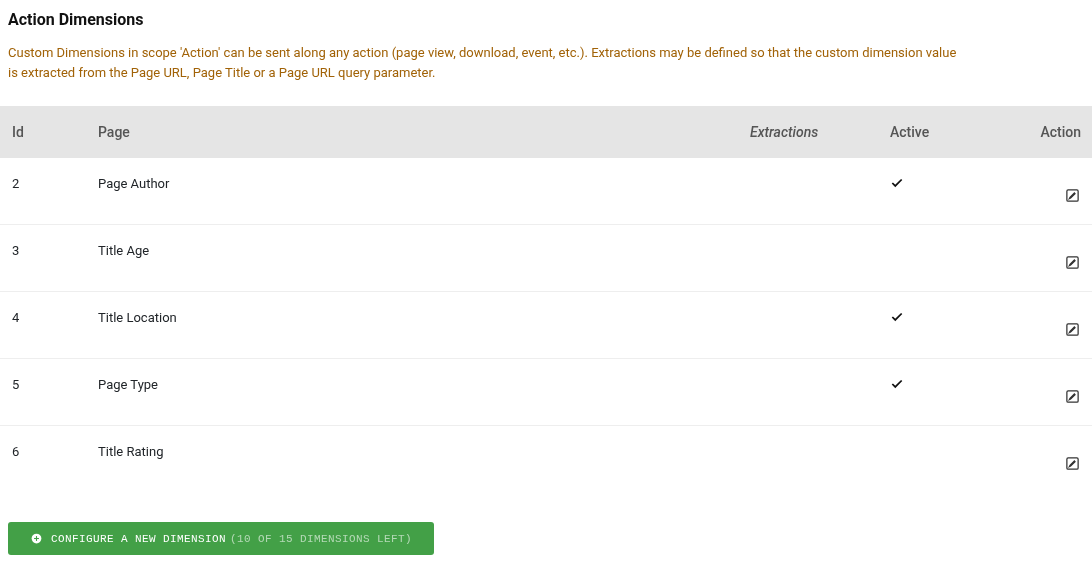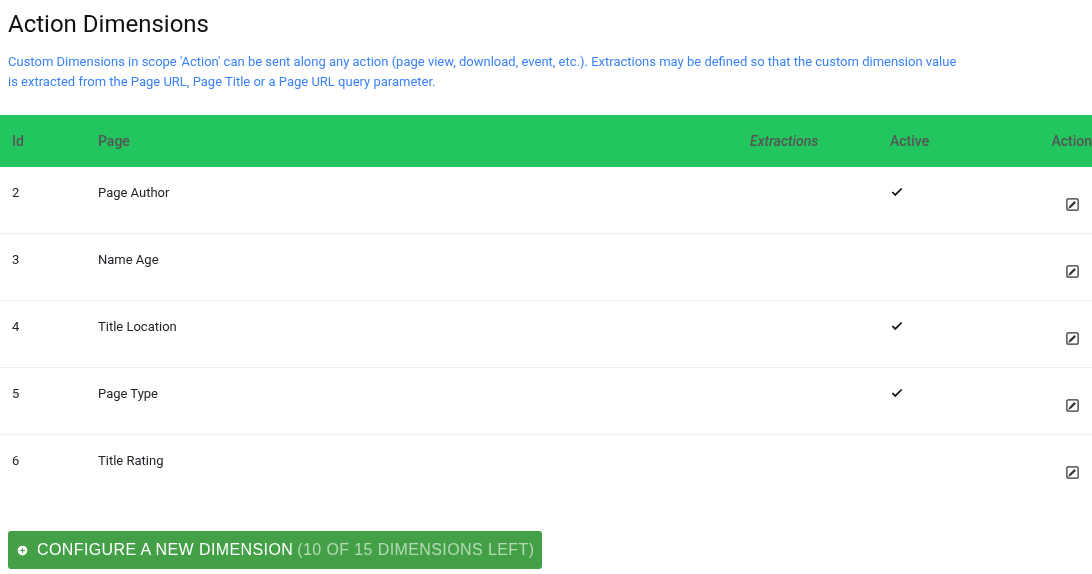--- a/index.html
+++ b/index.html
@@ -10,41 +10,41 @@
     body {
       font-family: -apple-system, BlinkMacSystemFont, "Segoe UI", Roboto, Helvetica, Arial, sans-serif;
       color: #212529;
       background: #fff;
       width: 1092px;
     }
     .container {
       padding: 10px 8px 20px 8px;
     }
     .page-title {
-      font-size: 24px;
-      font-weight: 400;
+      font-size: 16px;
+      font-weight: 700;
       color: #111;
       margin-bottom: 14px;
     }
     .description {
       font-size: 13px;
-      color: #3b82f6;
+      color: #a16207;
       line-height: 1.5;
       margin-bottom: 24px;
       max-width: 950px;
     }
     .table-wrap {
       margin: 0 -8px;
     }
     table {
       width: 100%;
       border-collapse: collapse;
     }
     thead tr {
-      background: #22c55e;
+      background: #e5e5e5;
       border-radius: 25px;
     }
     th {
       text-align: left;
       font-weight: 500;
       font-size: 14px;
       color: #555;
       padding: 18px 8px;
     }
     th.col-id {
@@ -58,21 +58,21 @@
       width: 140px;
       font-style: italic;
     }
     th.col-active {
       width: 140px;
       margin-top: 44px;
     }
     th.col-action {
       width: 70px;
       text-align: right;
-      padding-right: 0;
+      padding-right: 11px;
     }
     tbody tr {
       border-bottom: 1px solid #eeeeee;
     }
     tbody tr:last-child {
       border-bottom: none;
     }
     td {
       font-size: 13px;
       color: #212529;
@@ -110,26 +110,26 @@
     .footer-btn-wrap {
       margin-top: 30px;
     }
     .configure-btn {
       display: inline-flex;
       align-items: center;
       background: #43a047;
       color: #fff;
       border: none;
       border-radius: 3px;
-      padding: 10px 8px;
-      font-size: 16px;
+      padding: 10px 22px;
+      font-size: 11px;
       font-weight: 500;
       letter-spacing: 0.4px;
       cursor: pointer;
-      font-family: Liberation Sans, sans-serif;
+      font-family: Liberation Mono, monospace;
     }
     .configure-btn .plus-icon {
       display: inline-flex;
       margin-right: 8px;
     }
     .configure-btn .plus-icon svg {
       width: 13px;
       height: 13px;
       display: block;
     }
@@ -164,21 +164,21 @@
             <td class="col-active"><span class="check-icon"><svg viewBox="0 0 24 24" fill="none" stroke="currentColor" stroke-width="3">
                   <polyline points="4 12 9 17 20 6"></polyline>
                 </svg></span></td>
             <td class="col-action"><span class="edit-btn"><svg viewBox="0 0 24 24" fill="none" stroke="currentColor" stroke-width="2">
                   <rect x="3" y="3" width="18" height="18" rx="2"></rect>
                   <path d="M15 8 L8 15 L7 17 L9 16 L16 9 Z" fill="currentColor"></path>
                 </svg></span></td>
           </tr>
           <tr>
             <td class="col-id">3</td>
-            <td class="col-name">Name Age</td>
+            <td class="col-name">Title Age</td>
             <td class="col-extractions"></td>
             <td class="col-active"></td>
             <td class="col-action"><span class="edit-btn"><svg viewBox="0 0 24 24" fill="none" stroke="currentColor" stroke-width="2">
                   <rect x="3" y="3" width="18" height="18" rx="2"></rect>
                   <path d="M15 8 L8 15 L7 17 L9 16 L16 9 Z" fill="currentColor"></path>
                 </svg></span></td>
           </tr>
           <tr>
             <td class="col-id">4</td>
             <td class="col-name">Title Location</td>

